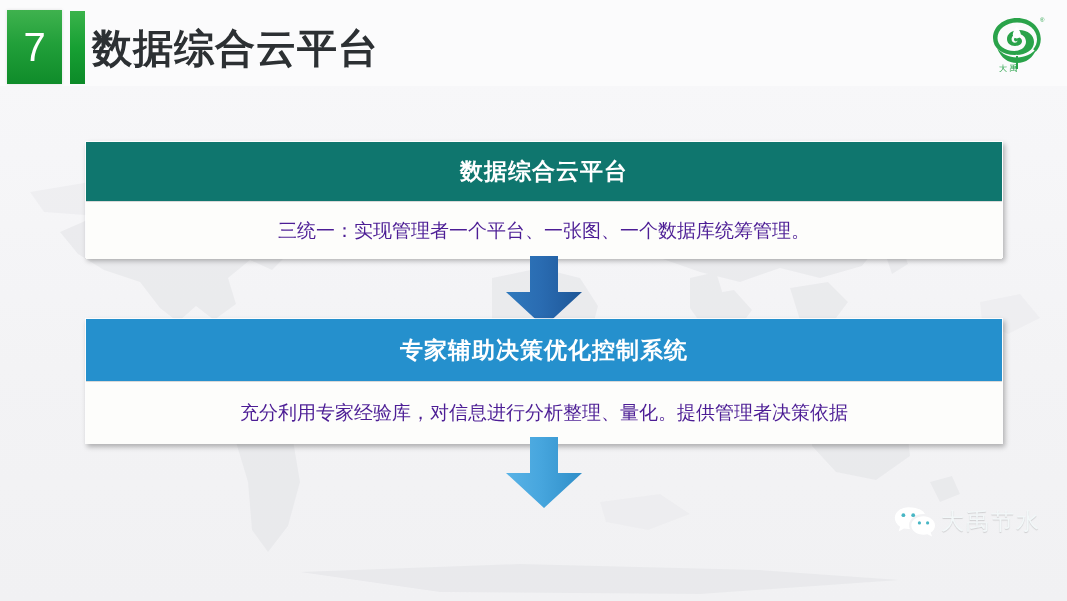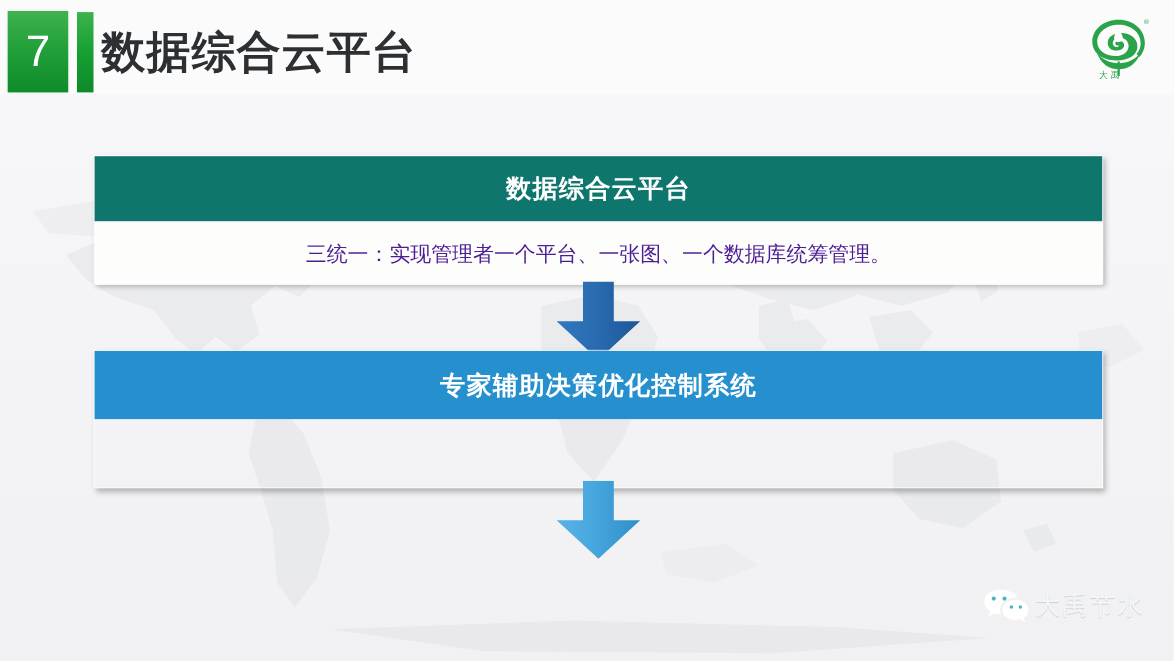--- a/index.html
+++ b/index.html
@@ -127,21 +127,21 @@
     left: 504px;
     width: 80px;
     height: 72px;
   }
   #arrow1 { top: 256px; }
   #arrow2 { top: 437px; }
 
   
   #wechat-mark {
     position: absolute;
-    left: 893px; top: 528px;
+    left: 893px; top: 499px;
     width: 160px; height: 44px;
     display: flex;
     align-items: center;
   }
   #wechat-mark .wm-text {
     font-size: 23px;
     color: #f2f7f8;
     margin-left: 6px;
     letter-spacing: 2px;
     white-space: nowrap;
@@ -221,20 +221,21 @@
         <stop offset="0%" stop-color="#2f79bd"></stop>
         <stop offset="45%" stop-color="#2a6cb2"></stop>
         <stop offset="100%" stop-color="#1d5697"></stop>
       </linearGradient>
     </defs>
     <polygon points="26,0 54,0 54,36 78,36 40,71 2,36 26,36" fill="url(#ag1)"></polygon>
   </svg>
 
   <div class="flow-box" id="box2">
     <div class="box-head">专家辅助决策优化控制系统</div>
+    <div class="box-body">充分利用专家经验库，对信息进行分析整理、量化。提供管理者决策依据</div>
   </div>
 
   <svg class="arrow" id="arrow2" viewBox="0 0 80 72">
     <defs>
       <linearGradient id="ag2" x1="0" y1="0" x2="1" y2="0">
         <stop offset="0%" stop-color="#59b3e6"></stop>
         <stop offset="45%" stop-color="#47a6de"></stop>
         <stop offset="100%" stop-color="#2f8ec8"></stop>
       </linearGradient>
     </defs>

